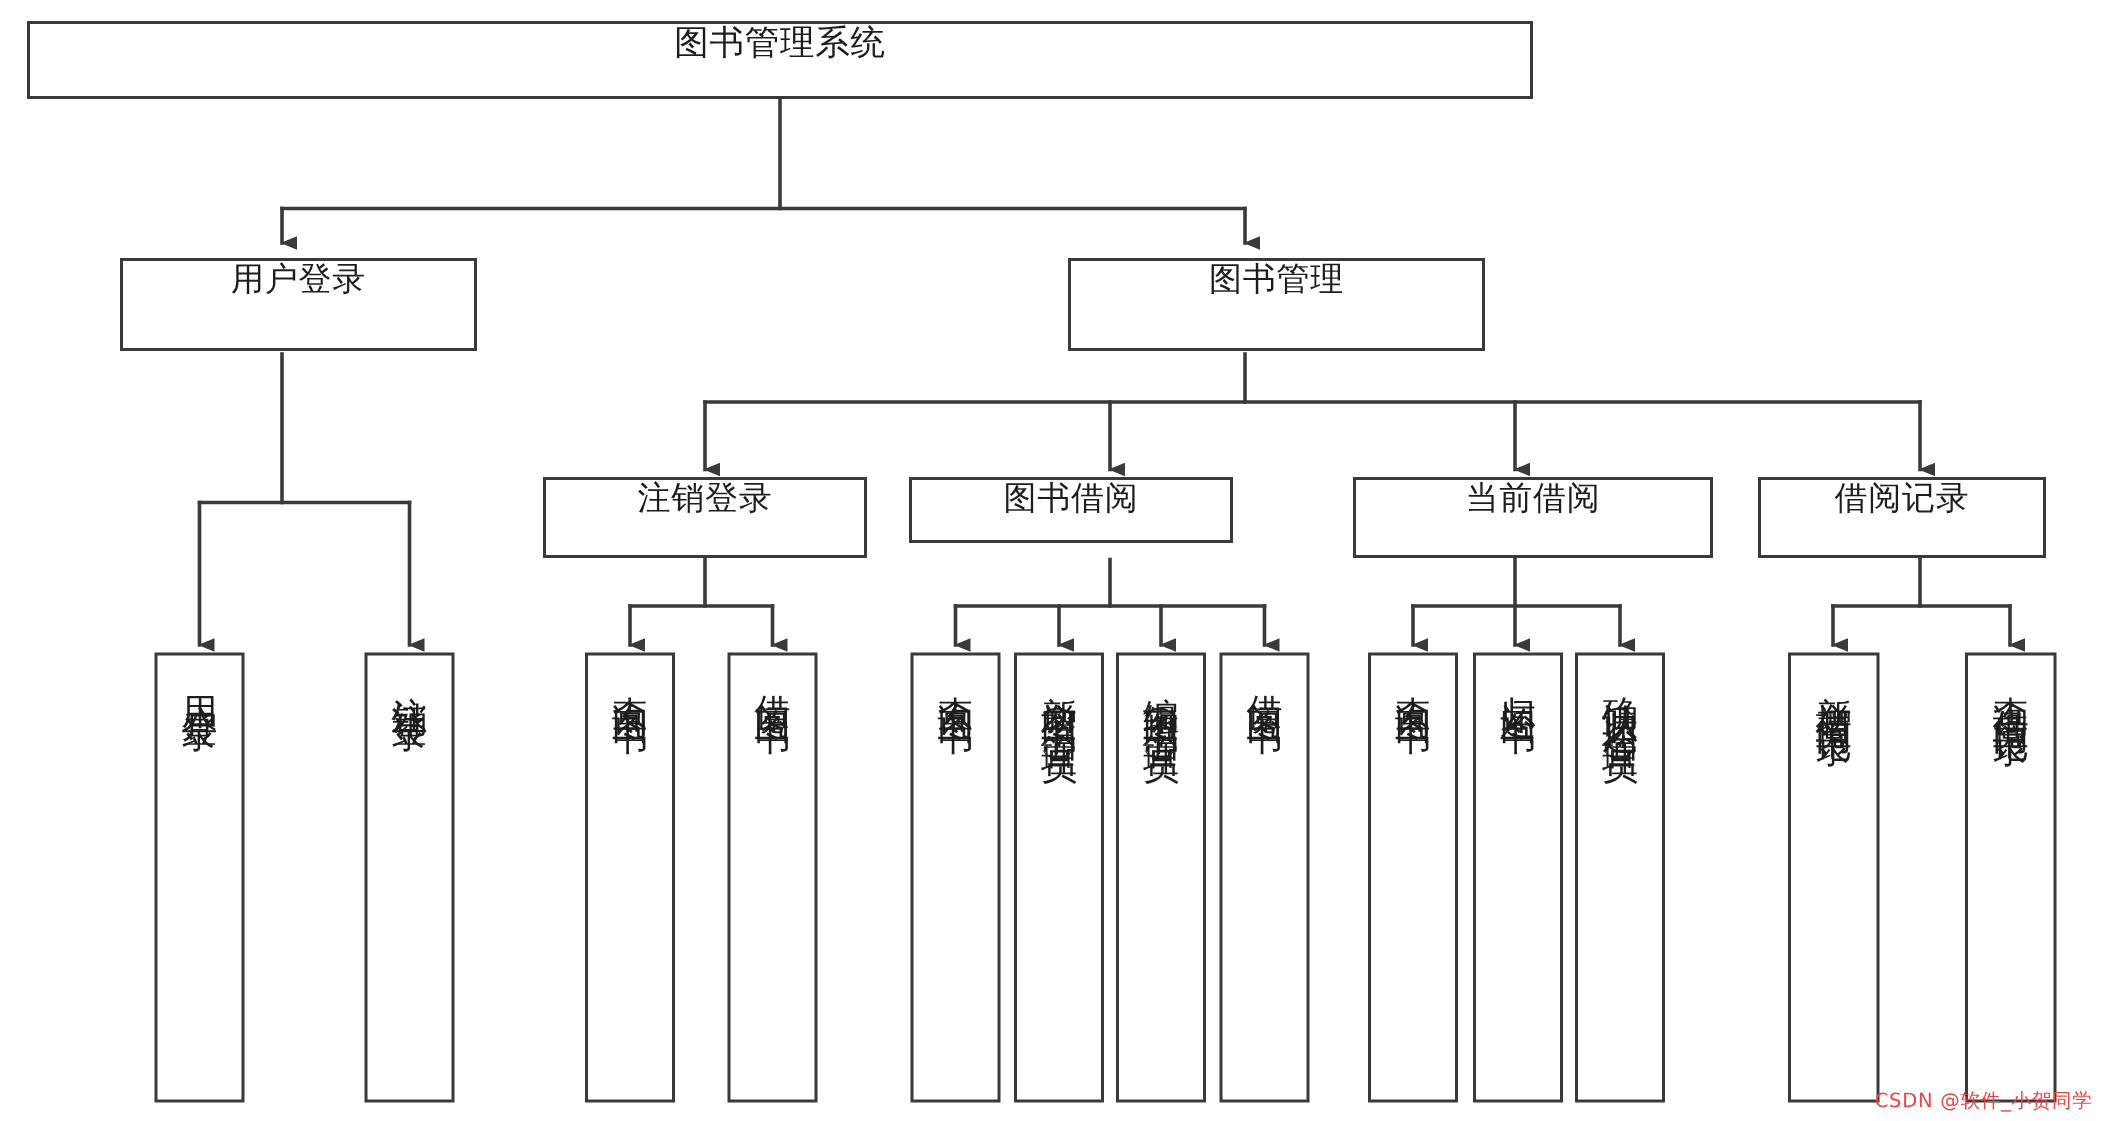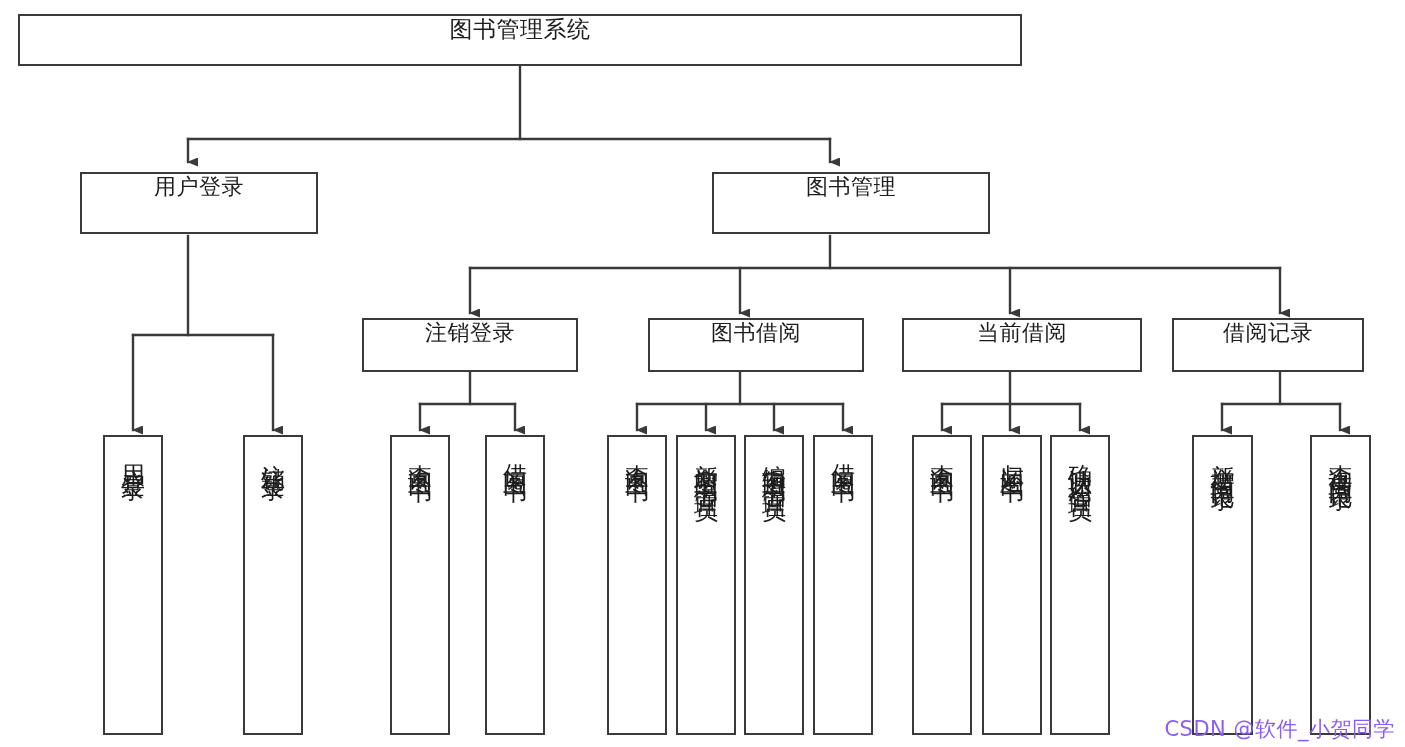--- a/index.html
+++ b/index.html
@@ -44,22 +44,22 @@
     font-size:24px;
     letter-spacing:5px;
     line-height:1;
     white-space:nowrap;
   }
 
   #watermark{
     position:absolute;
     right:10px;
     bottom:4px;
-    font-size:21px;
-    color:#8b5cf6;
+    font-size:13px;
+    color:#ef4444;
     letter-spacing:0.5px;
     white-space:nowrap;
     user-select:none;
   }
 </style>
 </head>
 <body>
 
 <div id="canvas">
 
@@ -120,21 +120,21 @@
   <div class="node h-node" style="left:80px;top:172px;width:238px;height:62px;">
     <span class="lbl">用户登录</span>
   </div>
   <div class="node h-node" style="left:712px;top:172px;width:278px;height:62px;">
     <span class="lbl">图书管理</span>
   </div>
 
   <div class="node h-node" style="left:362px;top:318px;width:216px;height:54px;">
     <span class="lbl">注销登录</span>
   </div>
-  <div class="node h-node" style="left:648px;top:318px;width:216px;height:54px;">
+  <div class="node h-node" style="left:606px;top:318px;width:216px;height:44px;">
     <span class="lbl">图书借阅</span>
   </div>
   <div class="node h-node" style="left:902px;top:318px;width:240px;height:54px;">
     <span class="lbl">当前借阅</span>
   </div>
   <div class="node h-node" style="left:1172px;top:318px;width:192px;height:54px;">
     <span class="lbl">借阅记录</span>
   </div>
 
   <div class="node v-node" style="left:103px;top:435px;width:60px;height:300px;">

